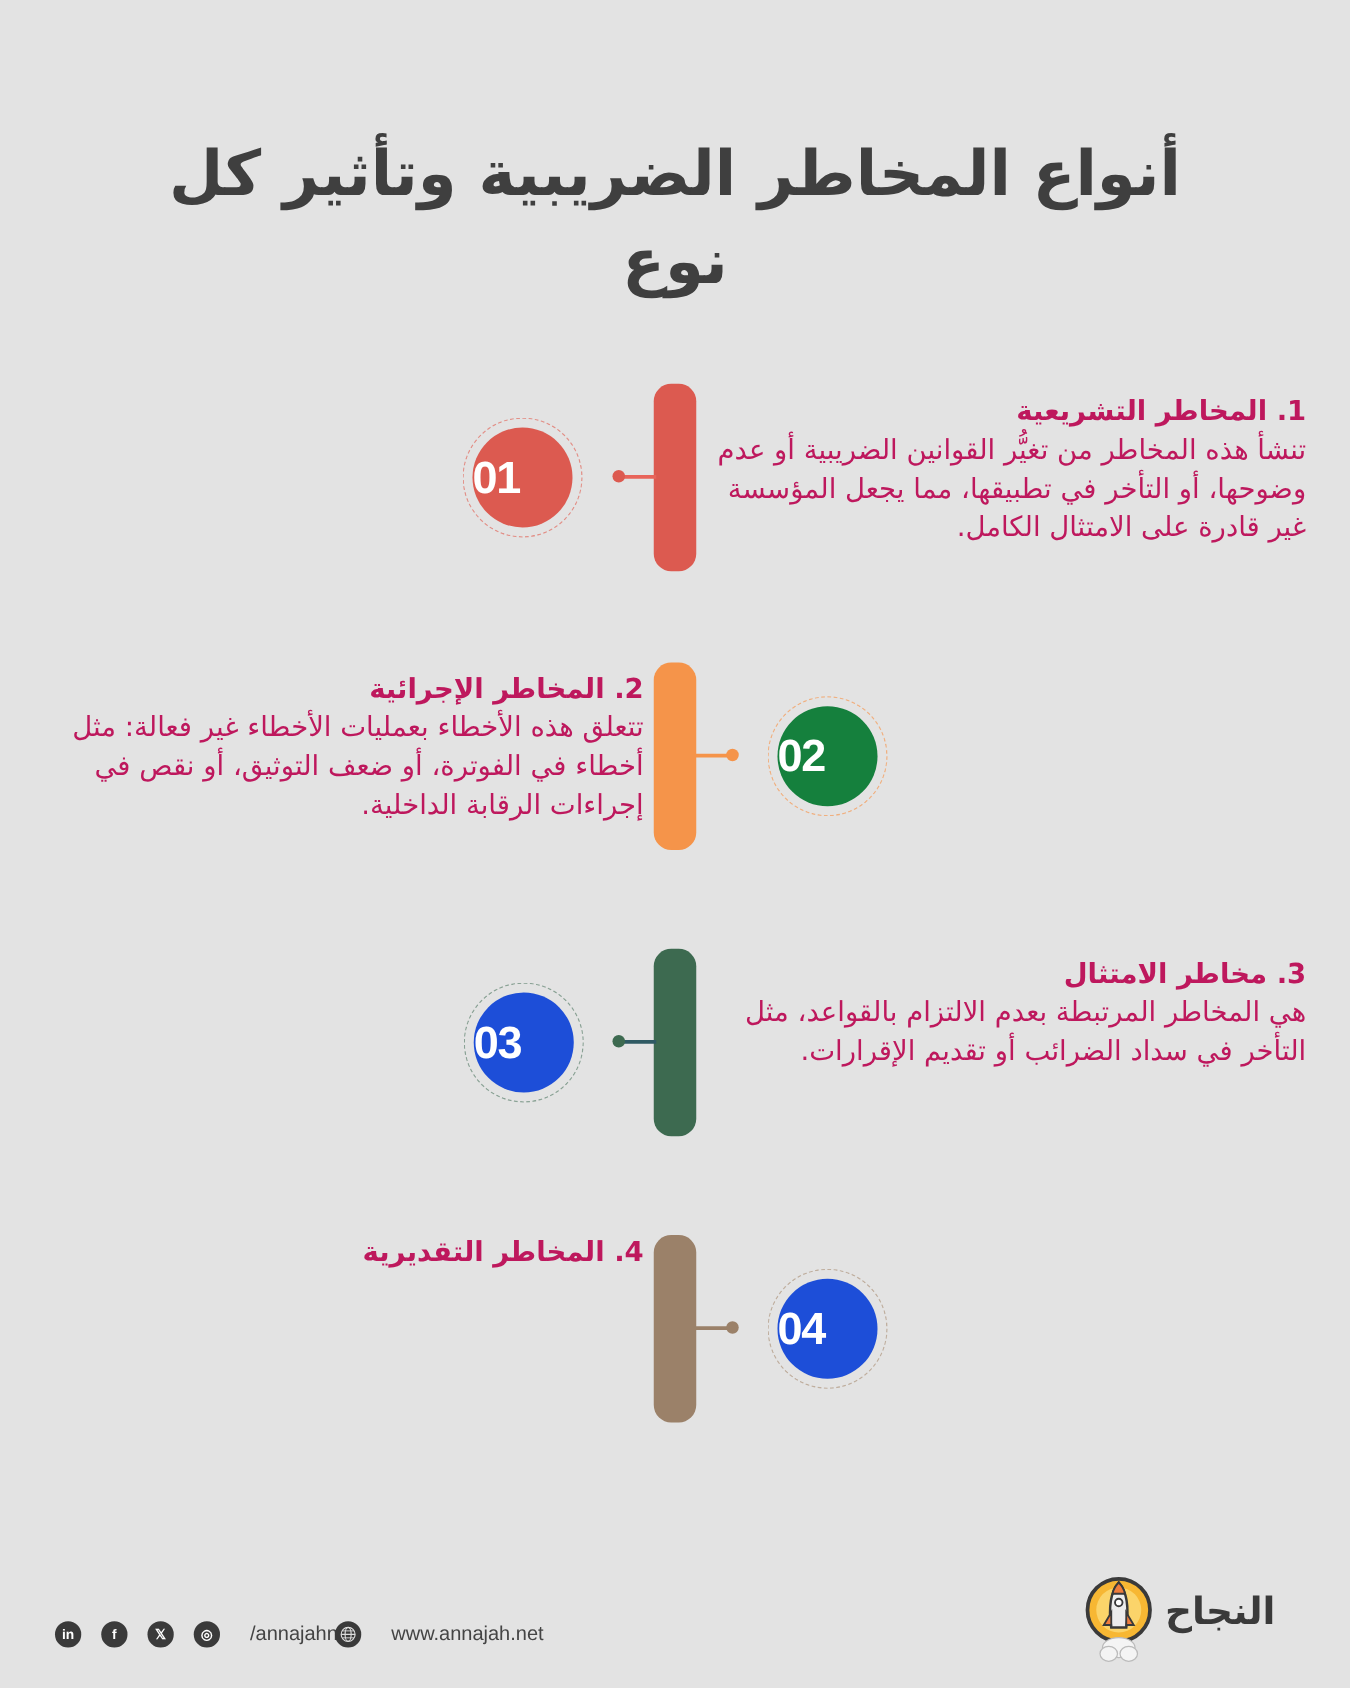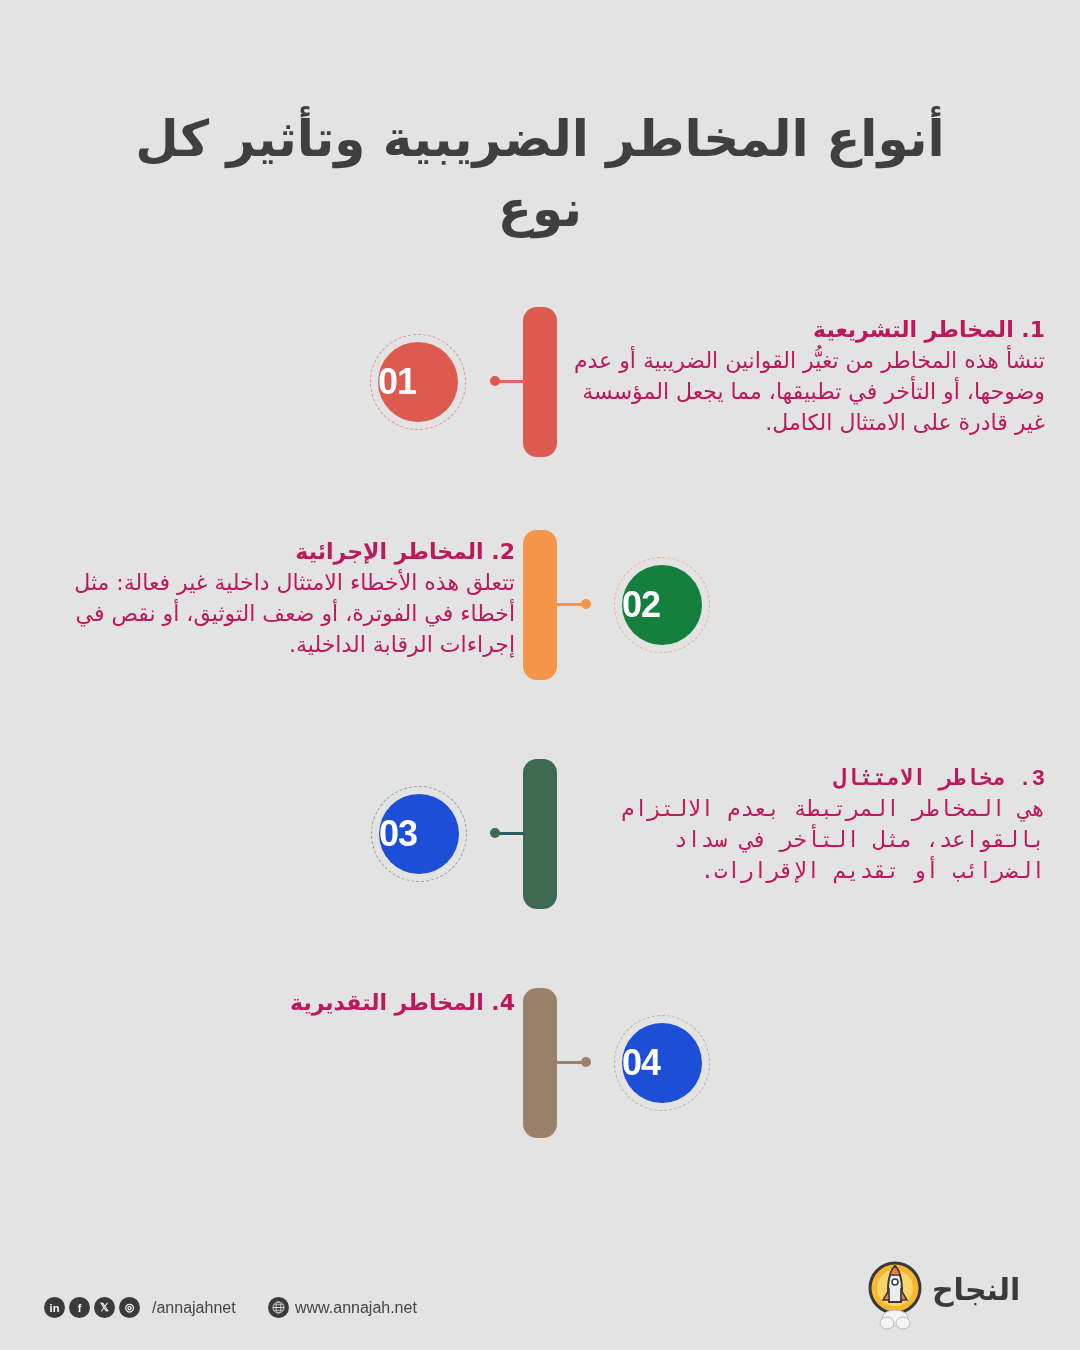--- a/index.html
+++ b/index.html
@@ -62,38 +62,38 @@
       color: #be185d;
     }
     .text-block .heading {
       font-weight: bold;
       display: block;
     }
     .text-block .body { display: block; }
 
     .footer-social {
       position: absolute; left: 44px; top: 1297px;
-      display: flex; align-items: center; gap: 4px;
+      display: flex; align-items: center; gap: 16px;
     }
     .social-icon {
       width: 21px; height: 21px; border-radius: 50%;
       background: #3a3a3a;
       color: #ffffff;
       font-family: "Liberation Sans", sans-serif;
       font-size: 11px; font-weight: bold;
       display: flex; align-items: center; justify-content: center;
     }
     .handle {
       margin-left: 8px;
       font-family: "Liberation Sans", sans-serif;
       font-size: 16px; color: #444444;
     }
     .footer-web {
       position: absolute; left: 268px; top: 1297px;
-      display: flex; align-items: center; gap: 0;
+      display: flex; align-items: center; gap: 18px;
     }
     .globe-icon {
       width: 21px; height: 21px; border-radius: 50%;
       background: #3a3a3a;
       display: flex; align-items: center; justify-content: center;
     }
     .website {
       font-family: "Liberation Sans", sans-serif;
       font-size: 16px; color: #444444;
       margin-left: 6px;
@@ -136,34 +136,34 @@
     <div class="bar" style="left:523px; top:530px; background:#f5944a;"></div>
     <div class="connector" style="left:556px; top:603px; width:30px; background:#f5944a;"></div>
     <div class="dot" style="left:581px; top:599px; background:#f5944a;"></div>
     <div class="badge-ring" style="left:614px; top:557px; border-color:#f0b080;">
       <div class="badge" style="background:#15803d;">
         <span>02</span>
       </div>
     </div>
     <div class="text-block" style="left:55px; top:536px; width:460px;">
       <span class="heading">2. المخاطر الإجرائية</span>
-      <span class="body">تتعلق هذه الأخطاء الامتثال داخلية غير فعالة: مثل أخطاء في الفوترة، أو ضعف التوثيق، أو نقص في إجراءات الرقابة الداخلية.</span>
+      <span class="body">تتعلق هذه الأخطاء بعمليات الأخطاء غير فعالة: مثل أخطاء في الفوترة، أو ضعف التوثيق، أو نقص في إجراءات الرقابة الداخلية.</span>
     </div>
   </section>
 
   <section>
     <div class="bar" style="left:523px; top:759px; background:#3d6a50;"></div>
     <div class="connector" style="left:495px; top:832px; width:30px; background:#2f5a63;"></div>
     <div class="dot" style="left:490px; top:828px; background:#3d6a50;"></div>
     <div class="badge-ring" style="left:371px; top:786px; border-color:#8aa295;">
       <div class="badge" style="background:#1d4ed8;">
         <span>03</span>
       </div>
     </div>
-    <div class="text-block" style="left:570px; top:764px; width:475px;font-family:Liberation Mono, monospace;">
+    <div class="text-block" style="left:570px; top:764px; width:475px;">
       <span class="heading">3. مخاطر الامتثال</span>
       <span class="body">هي المخاطر المرتبطة بعدم الالتزام بالقواعد، مثل التأخر في سداد الضرائب أو تقديم الإقرارات.</span>
     </div>
   </section>
 
   <section>
     <div class="bar" style="left:523px; top:988px; background:#9b8169;"></div>
     <div class="connector" style="left:556px; top:1061px; width:30px; background:#9b8169;"></div>
     <div class="dot" style="left:581px; top:1057px; background:#9b8169;"></div>
     <div class="badge-ring" style="left:614px; top:1015px; border-color:#bfae9e;">

